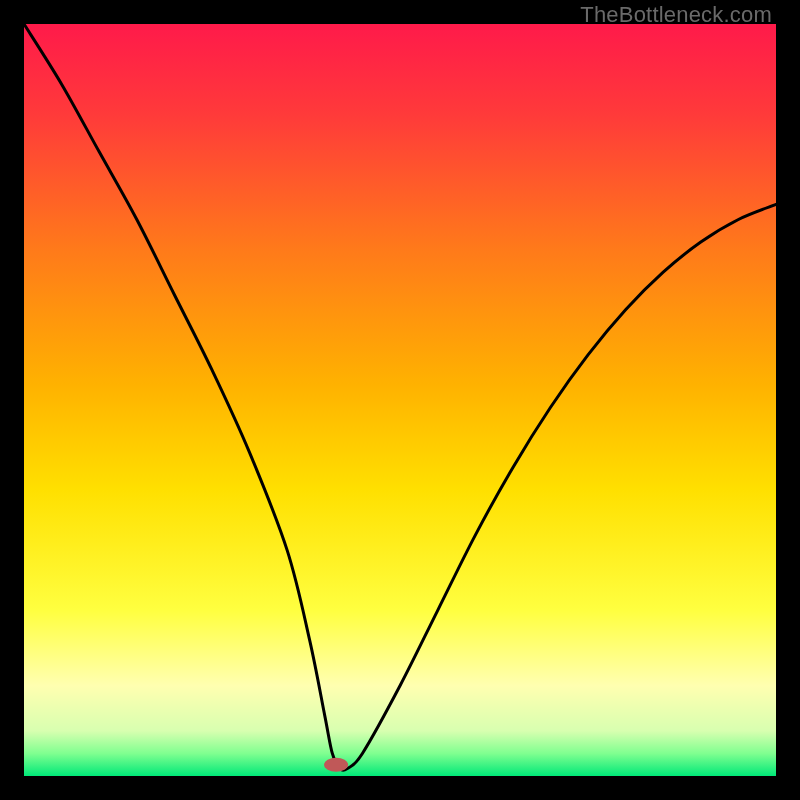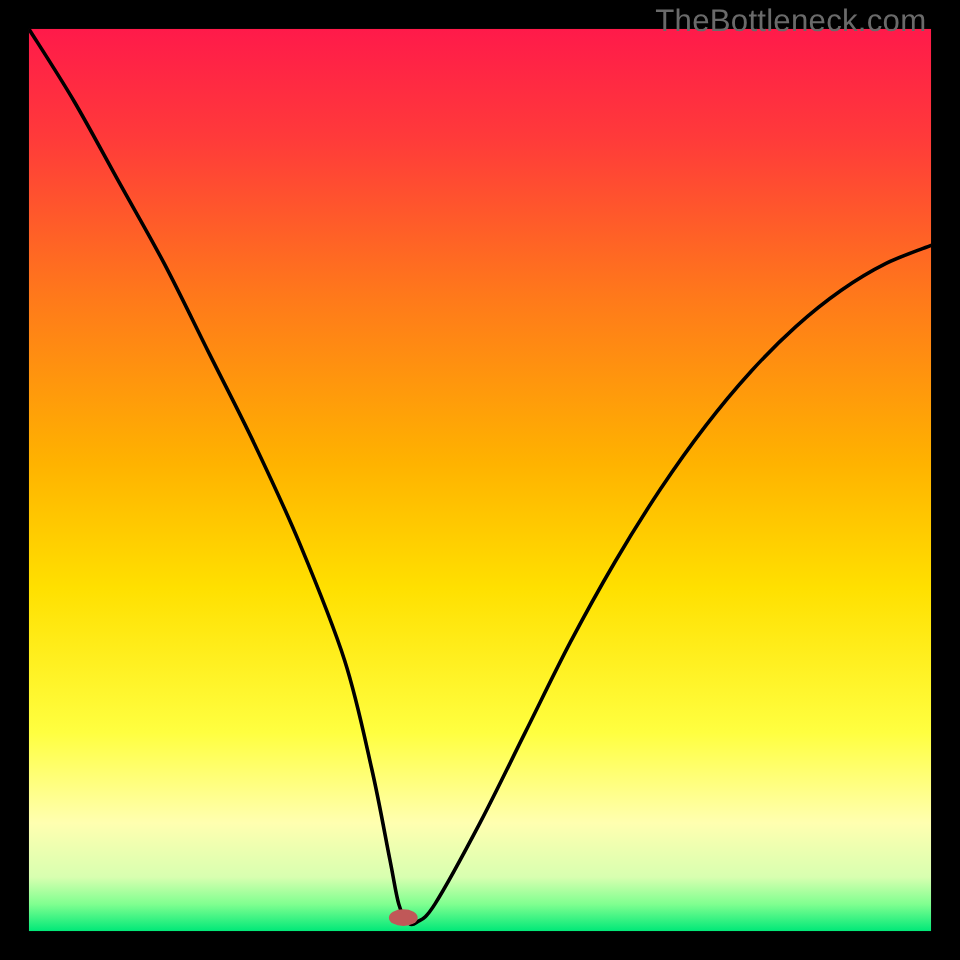--- a/index.html
+++ b/index.html
@@ -24,21 +24,21 @@
     left: 0;
     top: 0;
     width: 752px;
     height: 752px;
   }
   .watermark {
     position: absolute;
     top: 2px;
     right: 28px;
     color: #6a6a6a;
-    font-size: 26px;
+    font-size: 22px;
     font-weight: 500;
     letter-spacing: 0.2px;
     font-family: Arial, Helvetica, sans-serif;
   }
 </style>
 </head>
 <body>
 
 <div class="frame">
   <svg class="plot-area" viewBox="0 0 752 752" preserveAspectRatio="none">

